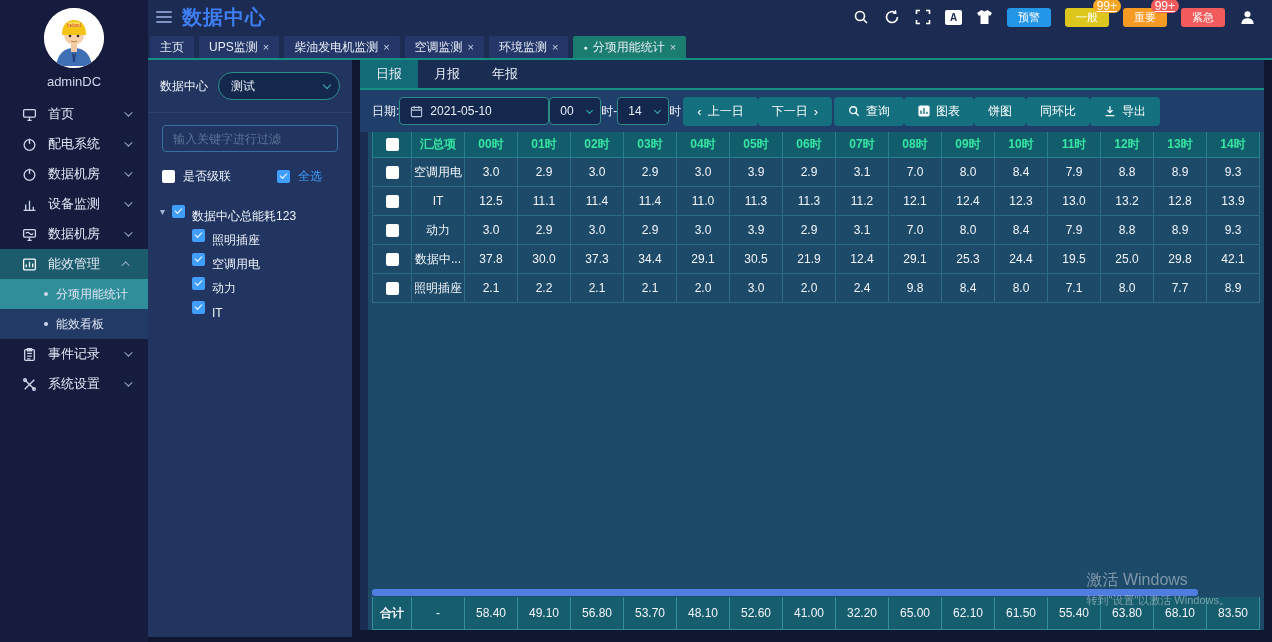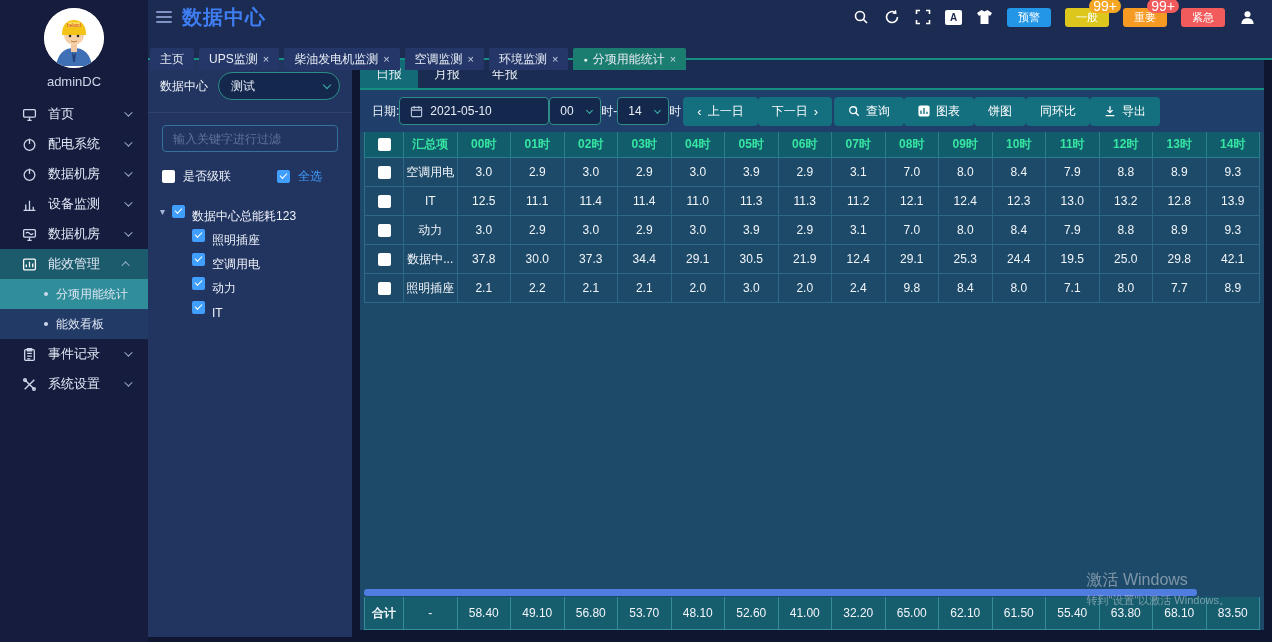--- a/index.html
+++ b/index.html
@@ -25,22 +25,22 @@
   
   .header { position:absolute; left:148px; top:0; width:1124px; height:60px; background:#1c2b52; border-bottom:2px solid #148f82; z-index:2; }
   .header-top { display:flex; align-items:center; height:34px; padding-left:8px; }
   .hamburger { width:16px; height:12px; display:flex; flex-direction:column; justify-content:space-between; cursor:pointer; margin-right:10px; }
   .hamburger i { height:2px; background:#7f93c4; border-radius:1px; }
   .app-title { color:#3e7ef2; font-size:20px; font-weight:bold; letter-spacing:1px; }
   .header-tools { margin-left:auto; display:flex; align-items:center; gap:14px; padding-right:16px; }
   .tool-icon { width:17px; height:17px; cursor:pointer; display:flex; align-items:center; justify-content:center; }
   .font-box { width:17px; height:15px; background:#fff; border-radius:2px; color:#1c2b52; font-size:10px; font-weight:bold; display:flex; align-items:center; justify-content:center; cursor:pointer; }
   .alarm-btn { position:relative; height:19px; line-height:19px; padding:0 11px; border-radius:3px; color:#fff; font-size:11px; cursor:pointer; }
-  .alarm-btn .badge { position:absolute; top:-9px; right:-12px; height:14px; line-height:14px; padding:0 4px; border-radius:8px; font-size:14px; color:#fff; }
-  .page-tabs { display:flex; align-items:flex-end; gap:5px; height:24px; padding-left:2px;margin-top:12px; }
+  .alarm-btn .badge { position:absolute; top:-9px; right:-12px; height:14px; line-height:14px; padding:0 4px; border-radius:8px; font-size:12px; color:#fff;text-decoration:underline; }
+  .page-tabs { display:flex; align-items:flex-end; gap:5px; height:24px; padding-left:2px; }
   .page-tab { height:22px; display:flex; align-items:center; gap:5px; background:#243768; color:#e8edf5; padding:0 10px; font-size:12px; cursor:pointer; border-radius:2px 2px 0 0; }
   .page-tab .close { font-size:11px; color:#c9d3e6; line-height:1; }
   .page-tab.active { background:#1b7d70; }
   .page-tab .dot { font-size:7px; color:#eaf6f0; }
 
   
   .tree-panel { position:absolute; left:148px; top:60px; width:204px; height:577px; background:#223560; z-index:1; }
   .dc-row { display:flex; align-items:center; padding:12px 12px 12px 12px; border-bottom:1px solid rgba(255,255,255,.07); }
   .dc-label { font-size:12px; color:#eef2fa; margin-right:10px; white-space:nowrap; }
   .dc-select { position:relative; flex:1; height:28px; background:#14284e; border:1px solid #2d8c86; border-radius:14px; display:flex; align-items:center; padding:0 24px 0 12px; cursor:pointer; }
@@ -67,21 +67,21 @@
   .controls { height:42px; background:#1f3f6a; display:flex; align-items:center; padding:0 12px; }
   .ctl-label { font-size:12px; color:#eef2fa; }
   .date-box { position:relative; width:150px; height:28px; background:#14284e; border:1px solid #2d8c86; border-radius:4px; display:flex; align-items:center; gap:7px; padding:0 10px; cursor:pointer; }
   .hour-select { position:relative; width:52px; height:28px; background:#14284e; border:1px solid #2d8c86; border-radius:4px; display:flex; align-items:center; padding-left:10px; cursor:pointer; }
   .hour-select .sel-chev { position:absolute; right:8px; top:10px; width:5px; height:5px; border-right:1.4px solid #3db3a8; border-bottom:1.4px solid #3db3a8; transform:rotate(45deg); }
   .btn { height:29px; background:#14707f; border:none; border-radius:4px; color:#fff; font-size:12px; padding:0 14px; display:flex; align-items:center; gap:6px; cursor:pointer; font-family:"Liberation Sans","DejaVu Sans",sans-serif; }
   .btn .b-chev { font-size:13px; line-height:1; }
   .gap8 { width:2px; }
 
   
-  .table-wrap { flex:1; background:#1d4a68; display:flex; flex-direction:column; position:relative; padding:0 4px; }
+  .table-wrap { flex:1; background:#1d4a68; display:flex; flex-direction:column; position:relative; padding:0 4px;margin-left:8px; }
   .trow { display:flex; height:29px; }
   .thead-row { display:flex; height:26px; }
   .cell { flex:1; display:flex; align-items:center; justify-content:center; font-size:12px; color:#f2f5fa; border-right:1px solid rgba(90,190,210,.28); border-bottom:1px solid rgba(90,190,210,.28); overflow:hidden; white-space:nowrap; }
   .cell:first-child { border-left:1px solid rgba(90,190,210,.28); }
   .cb-cell { flex:0 0 40px; }
   .thead-row .cell { background:#125d6c; color:#36e5a1; font-weight:bold; border-color:rgba(90,190,210,.35); }
   .spacer { flex:1; }
   .hscroll { height:9px; background:#1d4a68; position:relative; }
   .hscroll .thumb { position:absolute; left:0; top:1px; height:7px; width:93%; background:#4f7de0; border-radius:3px; cursor:pointer; }
   .tfoot-row { display:flex; height:33px; }

